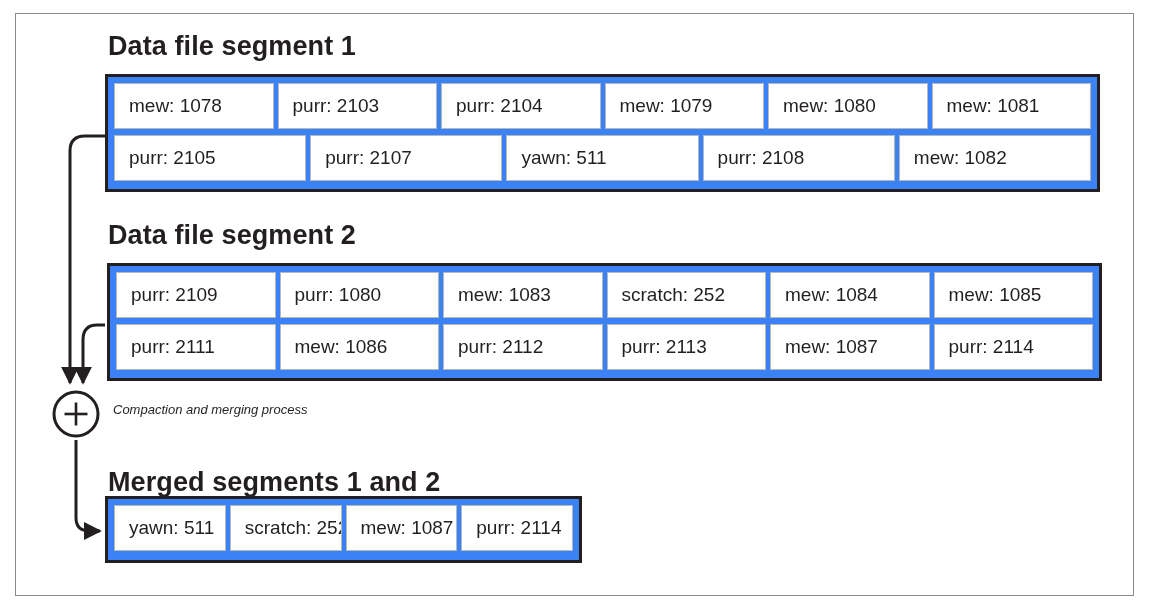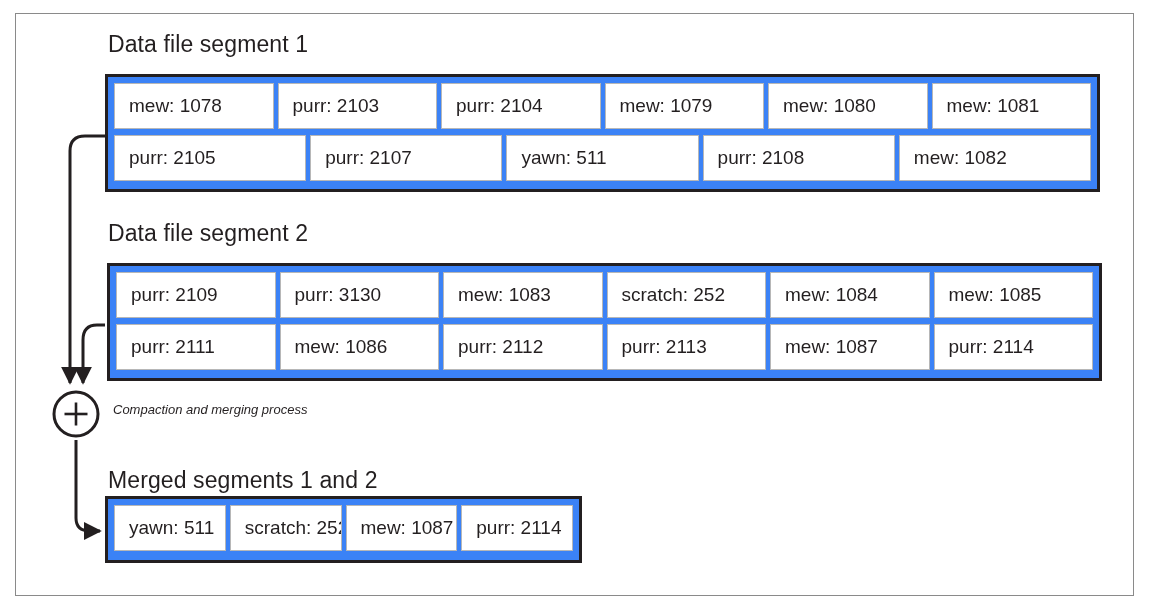--- a/index.html
+++ b/index.html
@@ -26,22 +26,22 @@
     top: 13px;
     width: 1119px;
     height: 583px;
     border: 1.3px solid #8a8a8a;
     box-sizing: border-box;
     background: #ffffff;
   }
   
   .section-title {
     position: absolute;
-    font-size: 23px;
-    font-weight: 400;
+    font-size: 27px;
+    font-weight: 700;
     letter-spacing: 0.1px;
     color: #231f20;
     white-space: nowrap;
     line-height: 1;
   }
   #title-seg1 { left: 108px; top: 33px; }
   #title-seg2 { left: 108px; top: 222px; }
   #title-merged { left: 108px; top: 469px; }
 
   
@@ -133,21 +133,21 @@
       <div class="cell">purr: 2108</div>
       <div class="cell">mew: 1082</div>
     </div>
   </div>
 
   <div class="section-title" id="title-seg2">Data file segment 2</div>
 
   <div class="segment-box" id="box-seg2">
     <div class="row">
       <div class="cell">purr: 2109</div>
-      <div class="cell">purr: 3130</div>
+      <div class="cell">purr: 1080</div>
       <div class="cell">mew: 1083</div>
       <div class="cell">scratch: 252</div>
       <div class="cell">mew: 1084</div>
       <div class="cell">mew: 1085</div>
     </div>
     <div class="row">
       <div class="cell">purr: 2111</div>
       <div class="cell">mew: 1086</div>
       <div class="cell">purr: 2112</div>
       <div class="cell">purr: 2113</div>

